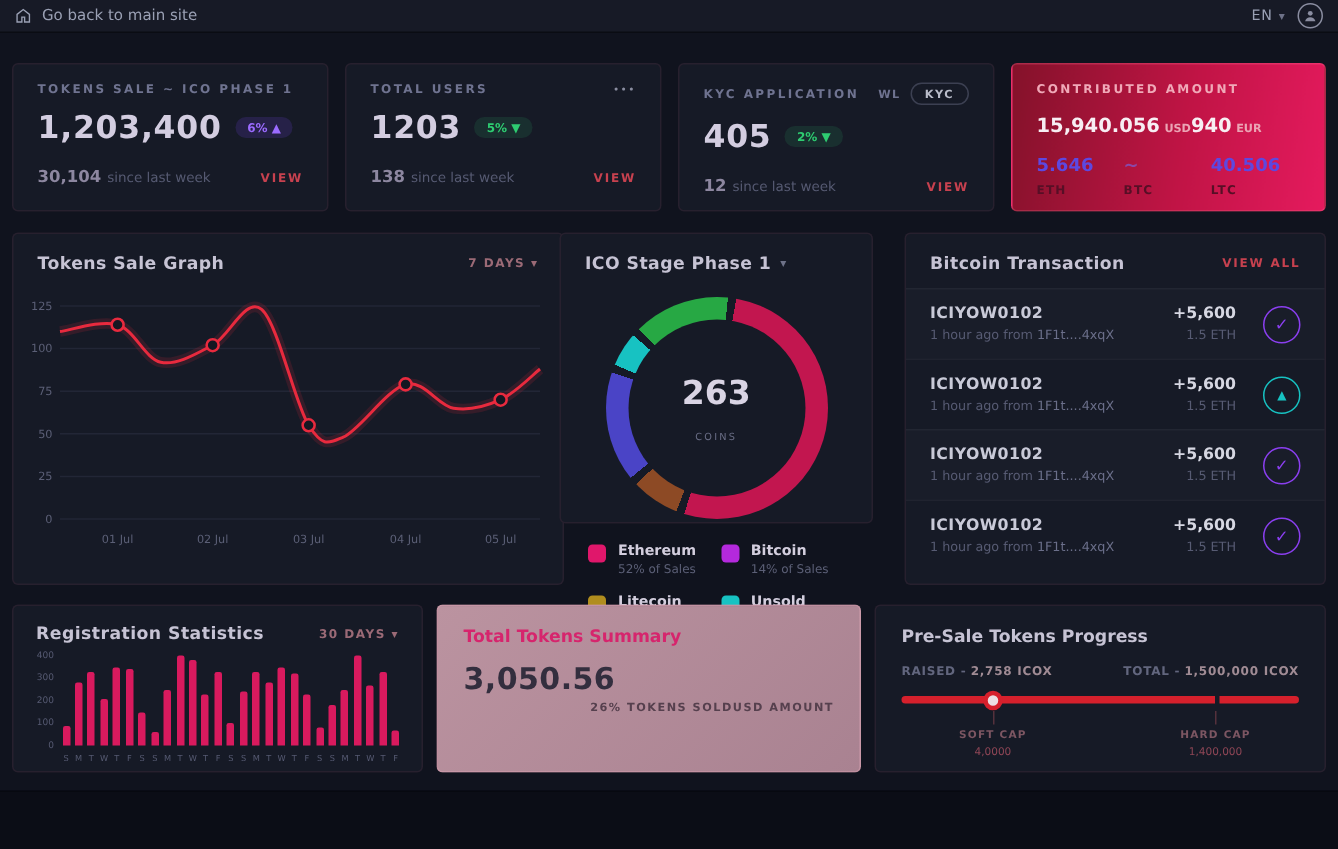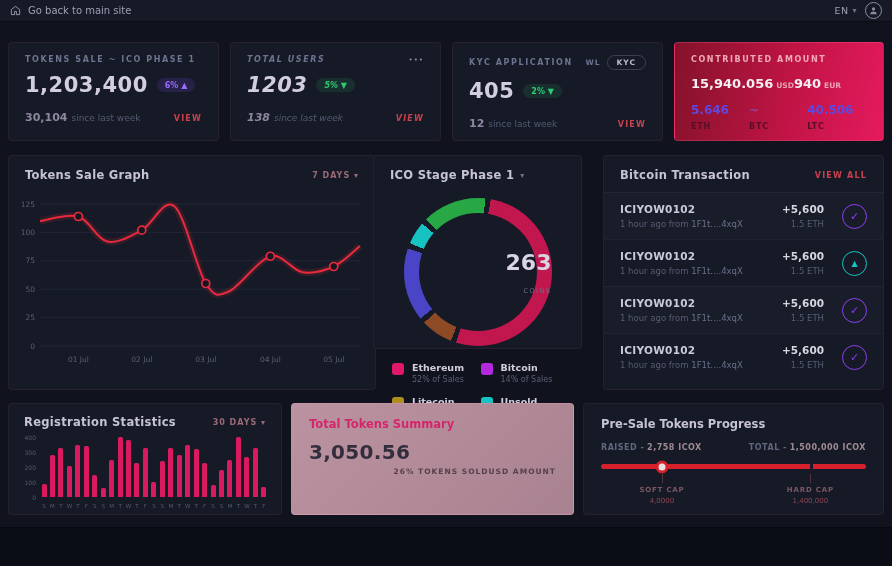--- a/index.html
+++ b/index.html
@@ -52,21 +52,21 @@
   .crypto-val{font-size:12px;font-weight:bold;color:#5d48e0;}
   .crypto-val.dim{color:#7a5fd6;opacity:.7;}
   .crypto-unit{font-size:8px;font-weight:bold;color:#570f26;letter-spacing:.8px;margin-top:5px;}
   
   .linechart{display:block;margin:4px auto 0;}
   .ax{fill:#5b5f76;font-size:7.5px;font-family:"DejaVu Sans",sans-serif;}
   
   .donut-wrap{position:relative;width:148px;height:148px;margin:10px auto 0;}
   .donut{width:148px;height:148px;border-radius:50%;}
   .donut-hole{position:absolute;inset:15px;border-radius:50%;background:#161a26;}
-  .donut-center{position:absolute;inset:0;display:flex;flex-direction:column;align-items:flex-end;
+  .donut-center{position:absolute;inset:0;display:flex;flex-direction:column;align-items:center;
                 justify-content:center;gap:12px;}
   .donut-val{font-size:22px;font-weight:bold;color:#d9d4e4;}
   .donut-lab{font-size:6.5px;letter-spacing:1.5px;color:#6a6e86;}
   .legend{display:grid;grid-template-columns:1fr 1fr;gap:12px 6px;padding:16px 18px 0;}
   .leg-item{display:flex;gap:8px;}
   .leg-swatch{width:12px;height:12px;border-radius:3px;flex:none;margin-top:1px;}
   .leg-name{font-size:9.5px;font-weight:bold;color:#d3cede;}
   .leg-sub{font-size:8px;color:#5b5f76;margin-top:2px;}
   
   .tx-row{display:flex;align-items:center;padding:10px 16px;border-top:1px solid rgba(255,255,255,.045);cursor:pointer;}
@@ -152,21 +152,21 @@
     <div class="stat-valrow">
       <span class="stat-value">1,203,400</span>
       <span class="badge purple"><span>6%</span> <span>▲</span></span>
     </div>
     <div class="stat-foot">
       <span class="delta"><span>30,104</span><small>since last week</small></span>
       <span class="linkbtn">VIEW</span>
     </div>
   </div>
 
-  <div class="panel stat" style="left:230px;top:42px;width:211px;height:99px;font-style:italic;">
+  <div class="panel stat" style="left:230px;top:42px;width:211px;height:99px;">
     <div class="stat-top">
       <span class="stat-title">TOTAL USERS</span>
       <span class="more">•••</span>
     </div>
     <div class="stat-valrow">
       <span class="stat-value">1203</span>
       <span class="badge green"><span>5%</span> <span>▼</span></span>
     </div>
     <div class="stat-foot">
       <span class="delta"><span>138</span><small>since last week</small></span>

